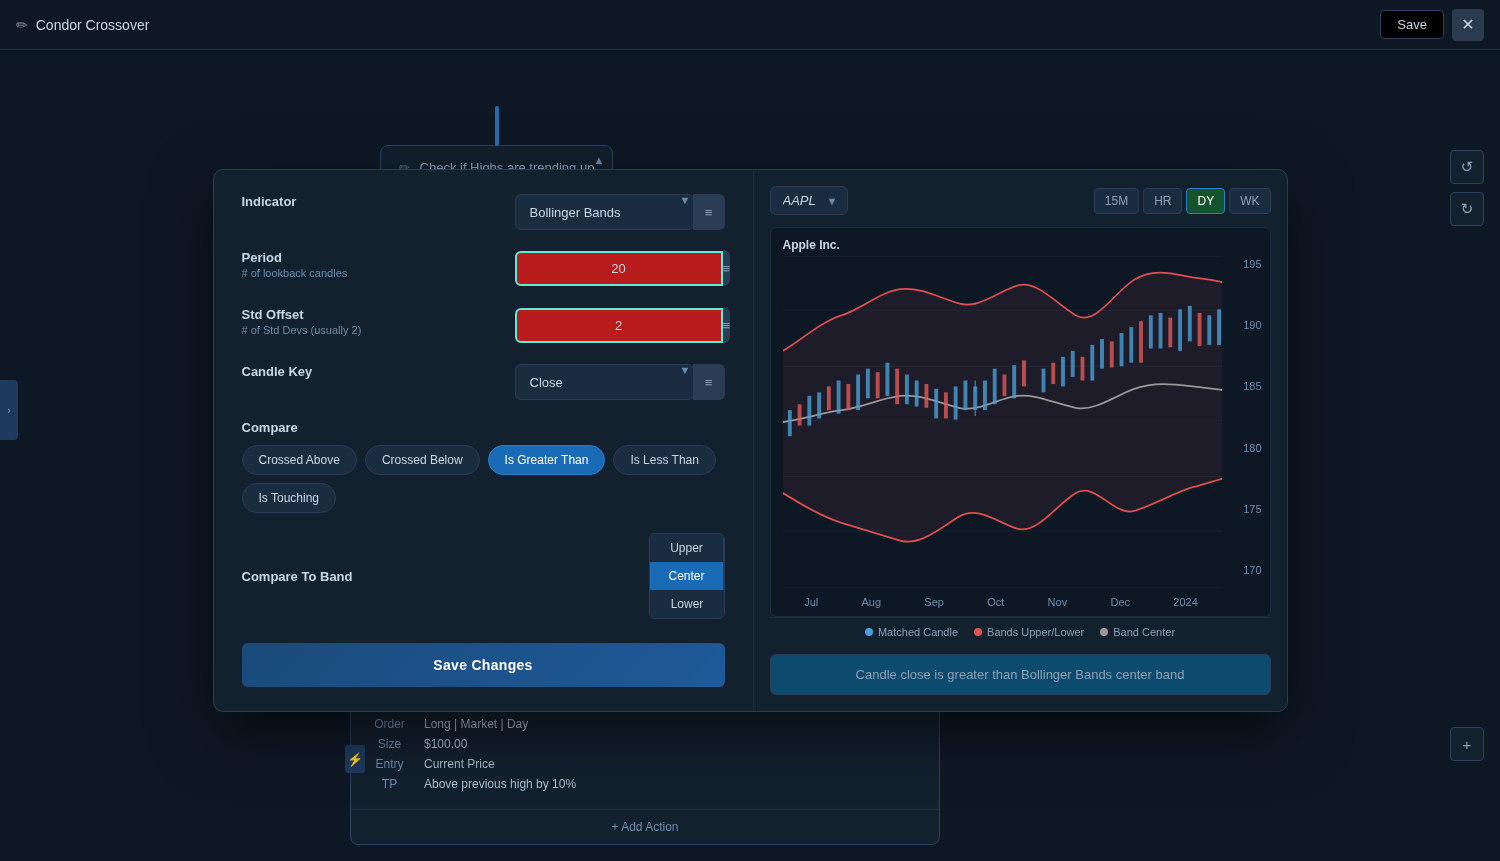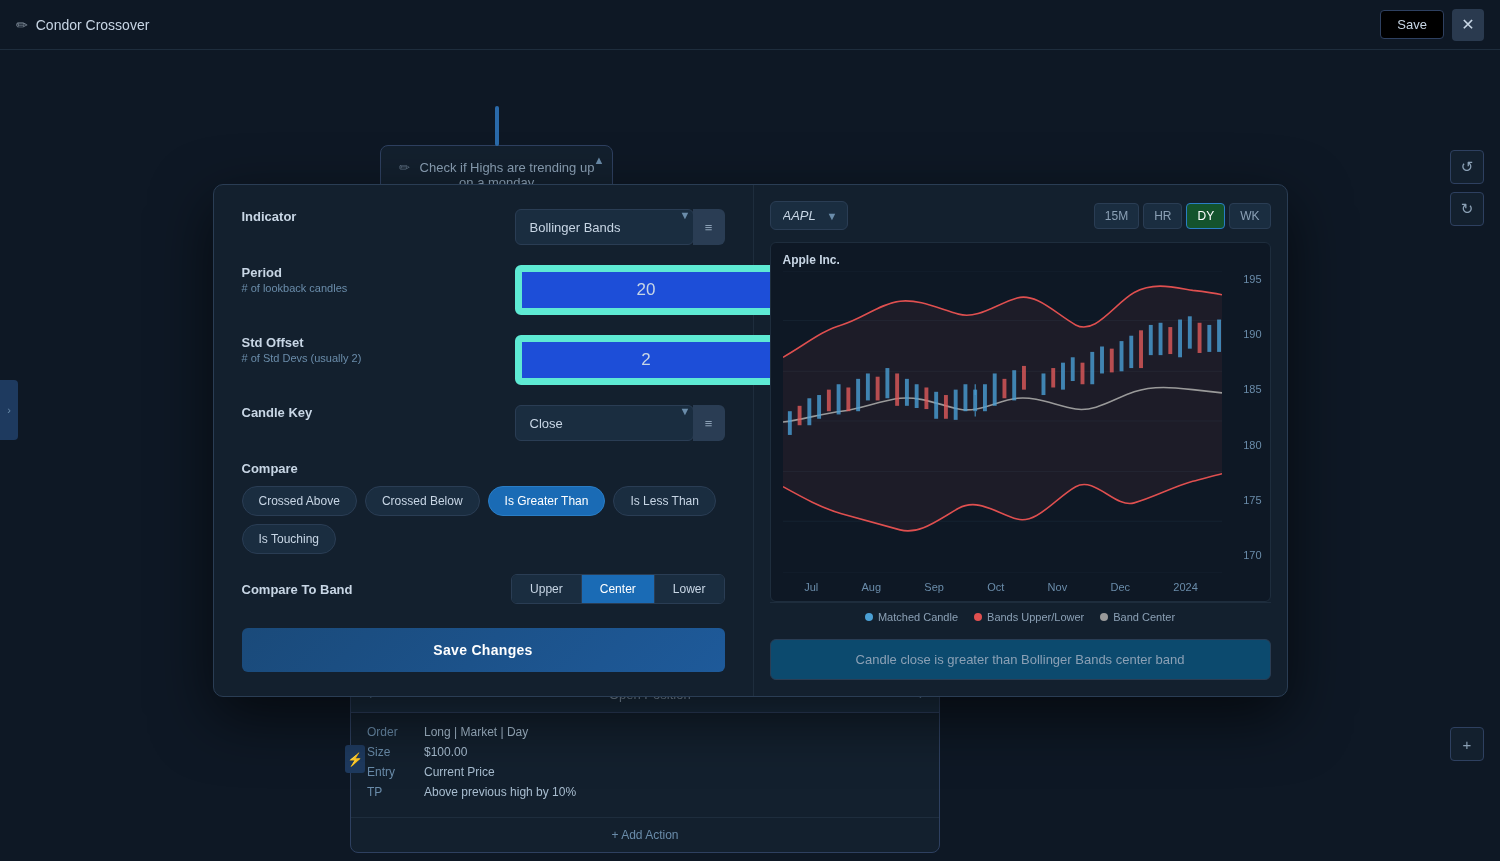--- a/index.html
+++ b/index.html
@@ -121,28 +121,29 @@
       align-items: center;
       justify-content: center;
       cursor: pointer;
       color: #6a8caa;
       font-size: 11px;
     }
 
     
     .bottom-card {
       position: absolute;
-      bottom: 8px;
+      bottom: 16px;
       left: 350px;
       background: #13202e;
       border: 1px solid #2e4060;
       border-radius: 8px;
       width: 590px;
       padding: 0;
       overflow: hidden;
+      text-align: center;
     }
     .bottom-card-header {
       background: #1a2d40;
       padding: 10px 16px;
       display: flex;
       align-items: center;
       justify-content: space-between;
       font-size: 13px;
       color: #8ba0b5;
       border-bottom: 1px solid #2e4060;
@@ -281,26 +282,26 @@
       cursor: pointer;
       color: #8ba0b5;
       margin-left: -1px;
       font-size: 13px;
     }
     .form-input-wrapper {
       display: flex;
       align-items: center;
     }
     .form-input {
-      background: #1d4ed8;
-      border: 7px solid #5eead4;
+      background: #b91c1c;
+      border: 2px solid #5eead4;
       border-radius: 6px 0 0 6px;
       color: #c8d6e5;
       padding: 8px 14px;
-      font-size: 17px;
+      font-size: 13px;
       flex: 1;
       text-align: center;
     }
     .input-menu-btn {
       background: #2a3d54;
       border: none;
       border-radius: 0 6px 6px 0;
       width: 32px;
       height: 36px;
       display: flex;
@@ -362,20 +363,21 @@
     .band-label {
       font-size: 13px;
       font-weight: 600;
       color: #c8d6e5;
     }
     .band-buttons {
       display: flex;
       border: 1px solid #2a3d54;
       border-radius: 6px;
       overflow: hidden;
+      flex-direction: column;
     }
     .band-btn {
       background: #1a2d40;
       border: none;
       color: #c8d6e5;
       padding: 7px 18px;
       font-size: 12px;
       cursor: pointer;
       border-right: 1px solid #2a3d54;
     }

